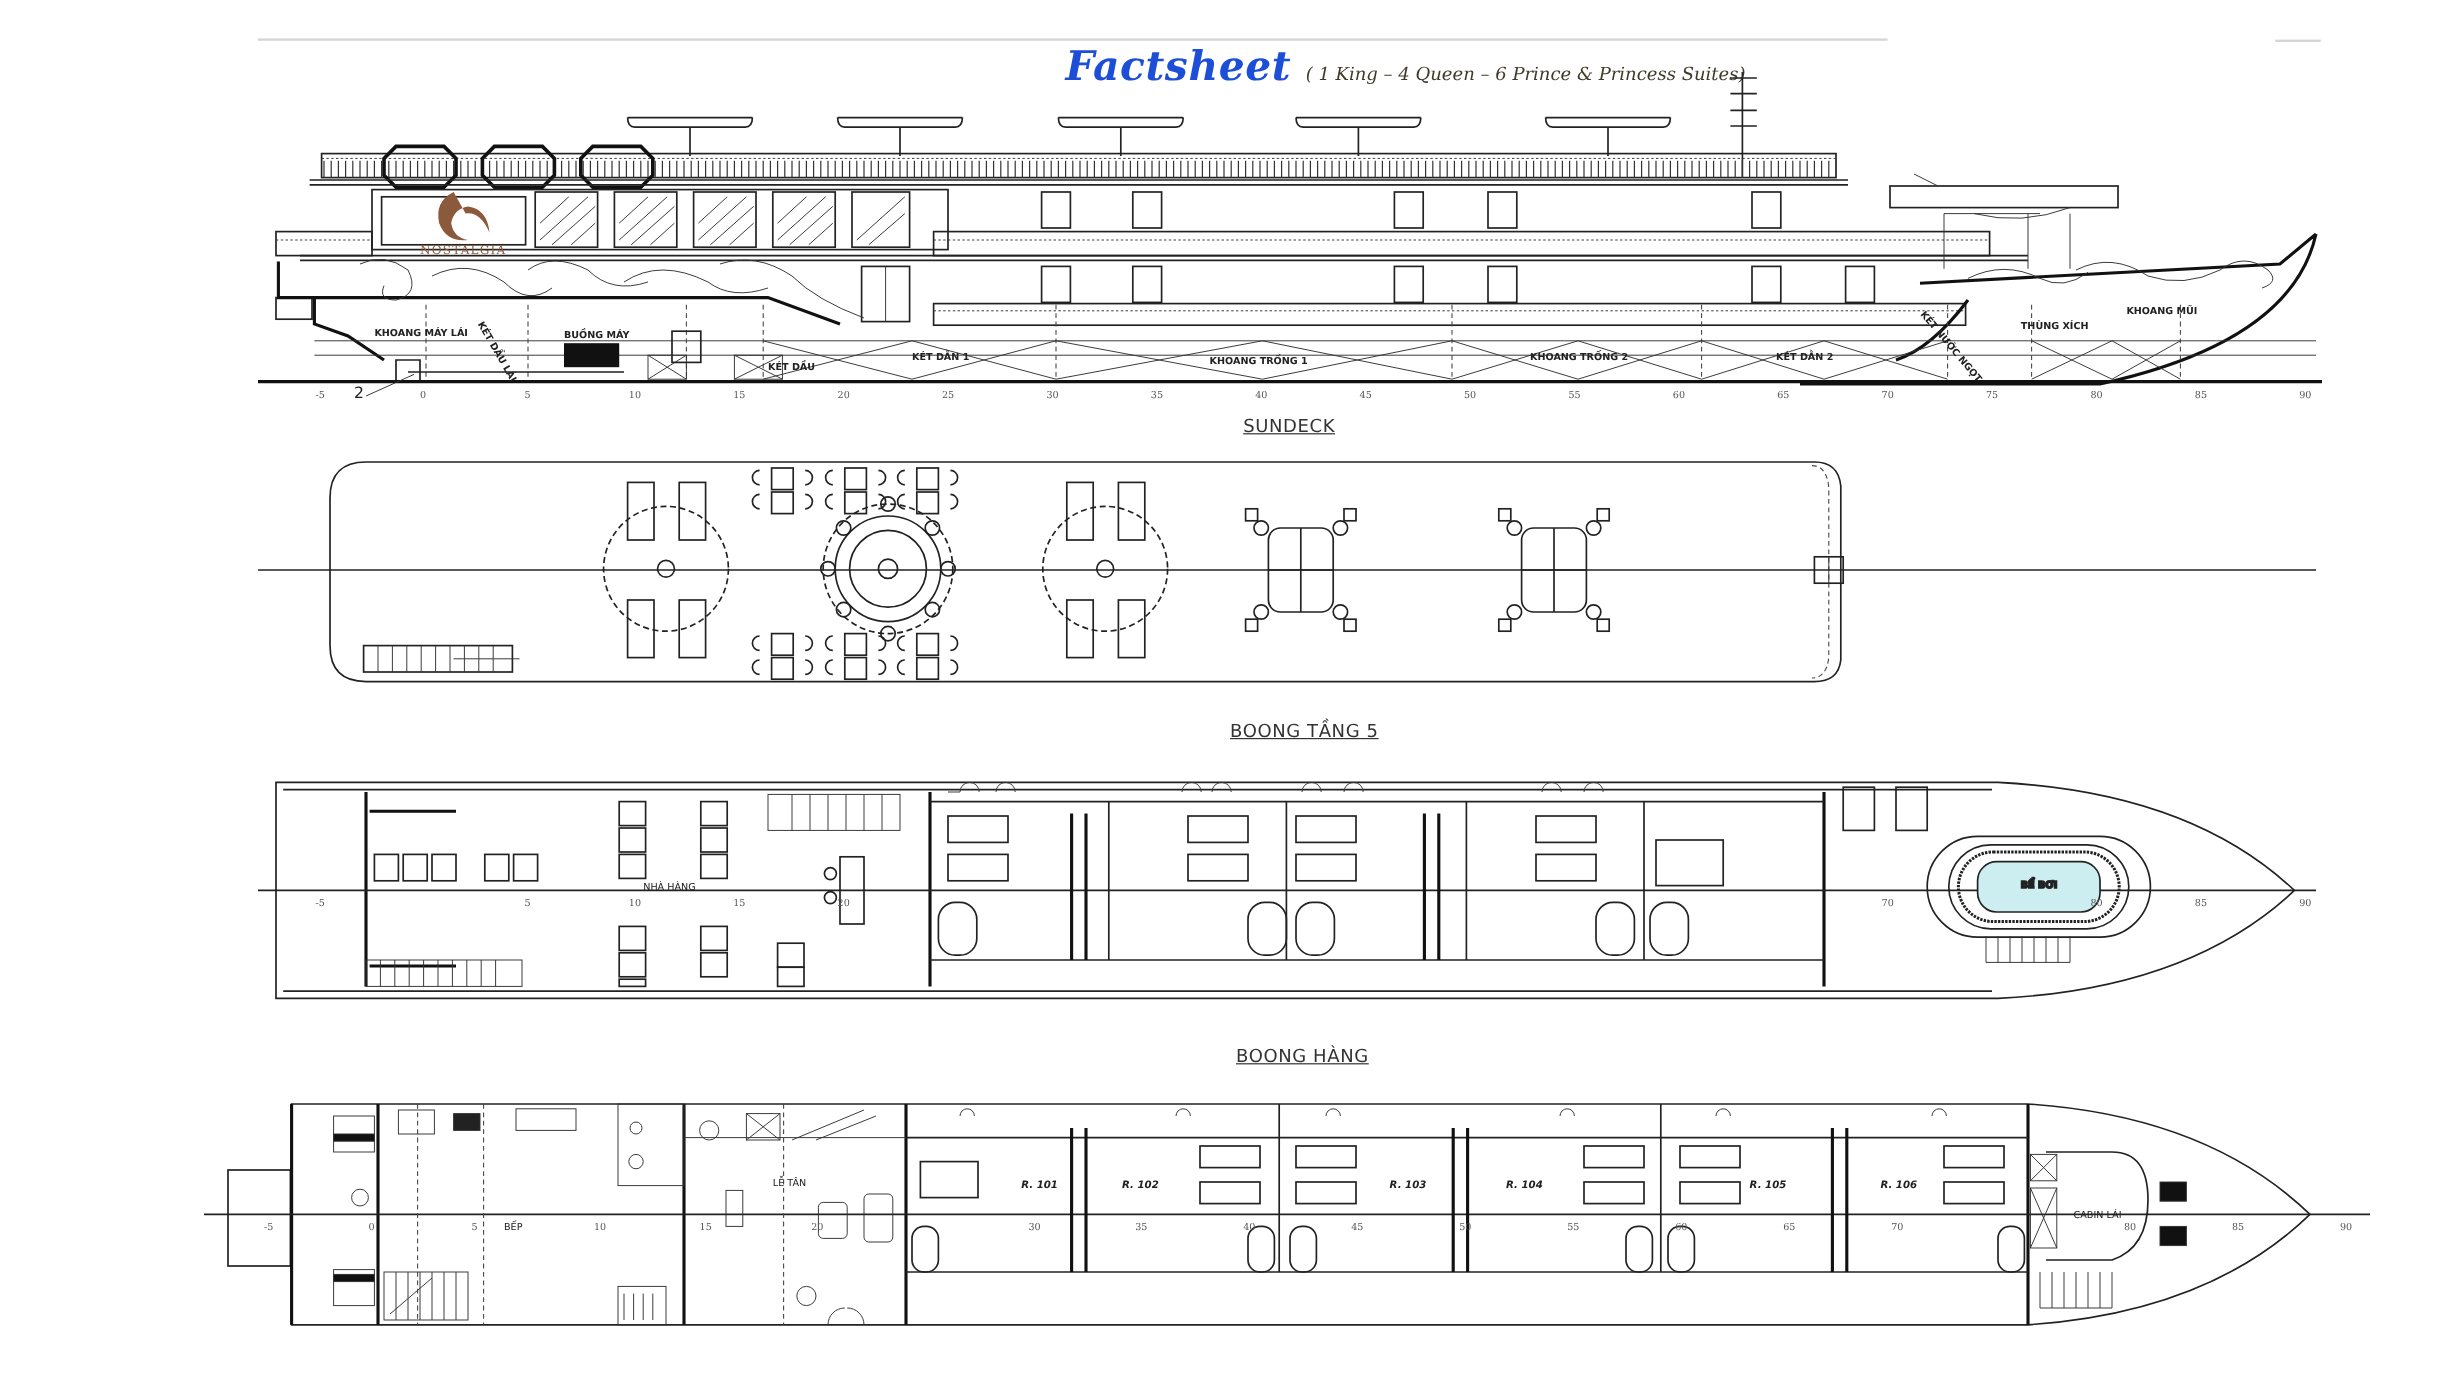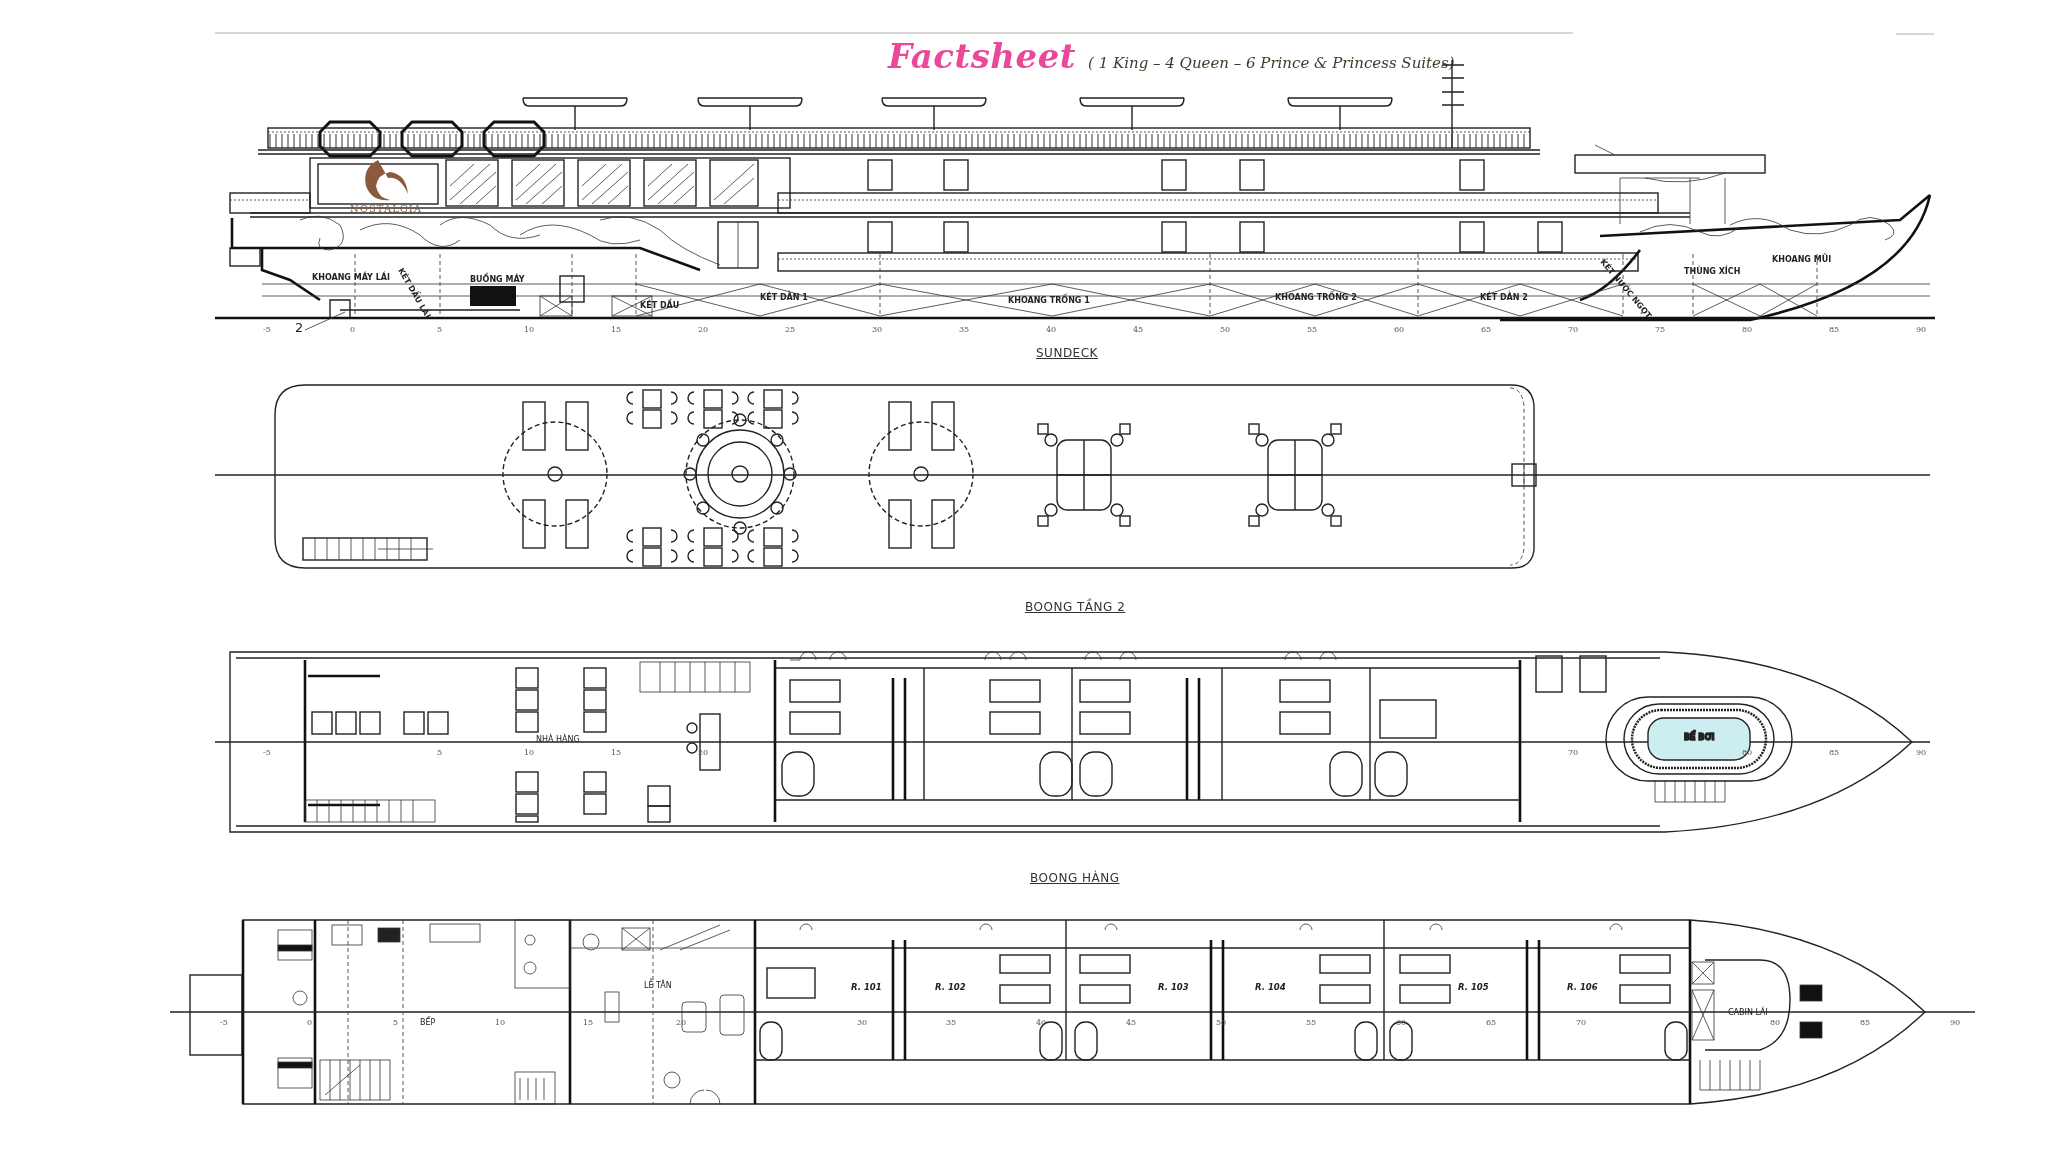--- a/index.html
+++ b/index.html
@@ -1,22 +1,22 @@
 <!DOCTYPE html>
 <html><head>
 <meta charset="utf-8">
 <style>
   html,body{margin:0;padding:0;background:#ffffff;}
   body{width:2048px;height:1152px;position:relative;overflow:hidden;font-family:"Liberation Sans",sans-serif;color:#111;}
   .topline{position:absolute;left:215px;top:32px;width:1358px;height:2px;background:#d6d6d6;}
   .topline2{position:absolute;left:1896px;top:33px;width:38px;height:2px;background:#d6d6d6;}
   .title-wrap{position:absolute;left:888px;top:36px;display:flex;align-items:baseline;gap:12px;}
-  .title{font-family:"DejaVu Serif",serif;font-style:italic;font-weight:bold;font-size:34px;color:#ec4899;letter-spacing:0.5px;}
+  .title{font-family:"DejaVu Serif",serif;font-style:italic;font-weight:bold;font-size:34px;color:#1d4ed8;letter-spacing:0.5px;}
   .subtitle{font-family:"DejaVu Serif",serif;font-style:italic;font-size:15px;color:#3e3b28;}
-  .deck-label{position:absolute;font-family:"DejaVu Sans",sans-serif;font-size:12px;color:#333;text-decoration:underline;letter-spacing:0.5px;}
+  .deck-label{position:absolute;font-family:"DejaVu Sans",sans-serif;font-size:15px;color:#333;text-decoration:underline;letter-spacing:0.5px;}
   svg{position:absolute;left:0;top:0;}
   .ln{stroke:#222;fill:none;stroke-width:1.4;}
   .thin{stroke:#333;fill:none;stroke-width:0.8;}
   .dash{stroke:#444;fill:none;stroke-width:0.9;stroke-dasharray:4 3;}
   .thick{stroke:#111;fill:none;stroke-width:2.6;}
   .lbl{font-family:"DejaVu Sans",sans-serif;font-size:8px;fill:#222;font-weight:bold;}
   .tick{font-family:"DejaVu Serif",serif;font-size:8px;fill:#555;}
   .room{font-family:"DejaVu Sans",sans-serif;font-size:8.5px;font-style:italic;font-weight:bold;fill:#222;}
   .logo-text{font-family:"DejaVu Serif",serif;font-size:10px;fill:#8b5a3c;letter-spacing:1px;}
 </style>
@@ -25,21 +25,21 @@
 
 <div class="topline"></div>
 <div class="topline2"></div>
 
 <div class="title-wrap">
   <span class="title">Factsheet</span>
   <span class="subtitle">( 1 King – 4 Queen – 6 Prince &amp; Princess Suites)</span>
 </div>
 
 <div class="deck-label" style="left:1036px;top:346px;">SUNDECK</div>
-<div class="deck-label" style="left:1025px;top:600px;">BOONG TẦNG 2</div>
+<div class="deck-label" style="left:1025px;top:600px;">BOONG TẦNG 5</div>
 <div class="deck-label" style="left:1030px;top:871px;">BOONG HÀNG</div>
 
 <svg width="2048" height="1152" viewBox="0 0 2048 1152">
 
   <g>
 
     <g>
       <path class="ln" d="M523 98 h104 M523 98 q0 8 6 8 h92 q6 0 6-8 M575 106 v24"></path>
       <path class="ln" d="M698 98 h104 M698 98 q0 8 6 8 h92 q6 0 6-8 M750 106 v24"></path>
       <path class="ln" d="M882 98 h104 M882 98 q0 8 6 8 h92 q6 0 6-8 M934 106 v24"></path>

